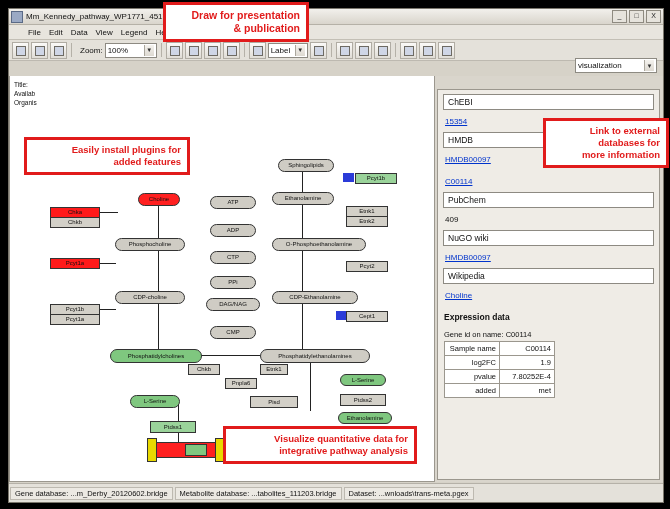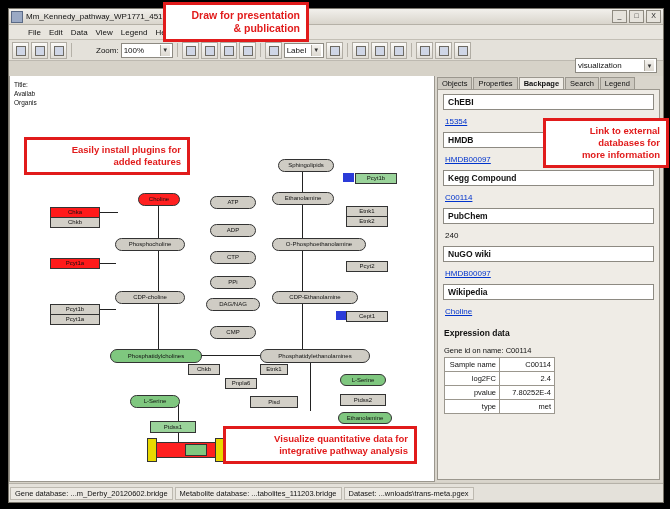--- a/index.html
+++ b/index.html
@@ -12,36 +12,36 @@
   .tb-btns{display:flex;gap:2px;}
   .tb-btn{width:13px;height:11px;background:#e6e3dc;border:1px solid #8e8a80;font-size:7px;line-height:10px;text-align:center;color:#222;}
   
   .menubar{height:14px;background:#e8e5de;border-bottom:1px solid #c3bfb5;display:flex;align-items:center;padding-left:19px;font-size:8px;color:#111;gap:8px;}
   .menubar span{cursor:default;}
   
   .toolbar{height:20px;background:#e4e1da;border-bottom:1px solid #bdb9b0;display:flex;align-items:center;padding:0 3px;gap:2px;}
   .tbtn{width:15px;height:15px;border:1px solid #b0aca3;background:linear-gradient(#fbfaf8,#e0ddd6);position:relative;}
   .tbtn.sq::after{content:"";position:absolute;left:3px;top:3px;width:8px;height:8px;border:1px solid #6d6a63;background:#cfd6e6;}
   .sep{width:1px;height:14px;background:#b5b1a8;margin:0 2px;}
-  .zoomlabel{font-size:8px;color:#111;margin-left:20px;}
+  .zoomlabel{font-size:8px;color:#111;margin-left:4px;}
   .combo{height:13px;border:1px solid #8d8a82;background:#fff;font-size:8px;display:flex;align-items:center;padding:0 2px;color:#111;}
   .combo .cv{flex:1;white-space:nowrap;overflow:hidden;}
   .combo .arw{width:9px;height:11px;background:linear-gradient(#f4f2ee,#ddd9d1);border-left:1px solid #aaa69d;display:flex;align-items:center;justify-content:center;font-size:6px;color:#333;}
   .right-combo{position:absolute;right:6px;top:49px;width:76px;}
   
   .content{position:absolute;left:0;top:67px;right:0;bottom:20px;display:flex;}
   .canvaspane{width:424px;background:#fff;border:1px solid #9b978e;border-top:none;position:relative;overflow:hidden;}
   .sidepane{flex:1;background:#d9d5cc;position:relative;}
   
   .tabs{display:flex;height:13px;font-size:7.5px;align-items:flex-end;padding-left:2px;}
   .tab{border:1px solid #9b978e;border-bottom:none;background:#cdc9c0;padding:1px 4px;margin-right:1px;color:#111;}
   .tab.active{background:#efece6;font-weight:bold;}
   .sidebody{position:absolute;left:2px;right:3px;top:13px;bottom:2px;background:#efece6;border:1px solid #9b978e;overflow:hidden;}
   .dbblock{margin:4px 5px 0 5px;}
-  .dbhdr{background:#fff;border:1px solid #8d8a82;font-size:8.5px;font-weight:bold;padding:2px 4px;color:#111;}
+  .dbhdr{background:#fff;border:1px solid #8d8a82;font-size:8.5px;font-weight:normal;padding:2px 4px;color:#111;}
   .dblink{font-size:8px;color:#0033cc;text-decoration:underline;margin:3px 0 0 2px;display:inline-block;}
   .dbplain{font-size:8px;color:#111;margin:3px 0 0 2px;display:inline-block;}
   .exprtitle{font-size:8.5px;font-weight:bold;margin:10px 0 0 6px;color:#111;}
   .genelabel{font-size:7.5px;margin:8px 0 2px 6px;color:#111;}
   table.expr{margin-left:6px;border-collapse:collapse;font-size:7.5px;background:#fff;}
   table.expr td{border:1px solid #9b978e;padding:1px 3px;height:11px;width:48px;text-align:right;color:#111;}
   
   .statusbar{position:absolute;left:0;right:0;bottom:0;height:18px;background:#e4e1da;border-top:1px solid #b5b1a8;display:flex;align-items:center;font-size:7.5px;color:#111;}
   .statusbar .cell{border:1px solid #bdb9b0;margin:2px 1px;padding:1px 4px;background:#ece9e3;white-space:nowrap;}
   
@@ -188,71 +188,63 @@
       <div style="position:absolute;left:205px;top:362px;width:8px;height:22px;background:#e8d800;border:1px solid #333;"></div>
 
       <div class="callout small" style="left:14px;top:61px;width:148px;white-space:pre-line;">Easily install plugins for
 added features</div>
       <div class="callout small" style="left:213px;top:350px;width:176px;white-space:pre-line;">Visualize quantitative data  for
 integrative pathway analysis</div>
 
     </div>
 
     <div class="sidepane">
-      <div class="tabs">
-        <div class="tab">Objects</div>
-        <div class="tab">Properties</div>
-        <div class="tab active">Backpage</div>
-        <div class="tab">Search</div>
-        <div class="tab">Legend</div>
-      </div>
       <div class="sidebody">
         <div class="dbblock">
           <div class="dbhdr">ChEBI</div>
           <a class="dblink" href="#">15354</a>
         </div>
         <div class="dbblock">
           <div class="dbhdr">HMDB</div>
           <a class="dblink" href="#">HMDB00097</a>
         </div>
         <div class="dbblock">
-          <div class="dbhdr">Kegg Compound</div>
           <a class="dblink" href="#">C00114</a>
         </div>
         <div class="dbblock">
           <div class="dbhdr">PubChem</div>
-          <span class="dbplain">240</span>
+          <span class="dbplain">409</span>
         </div>
         <div class="dbblock">
           <div class="dbhdr">NuGO wiki</div>
           <a class="dblink" href="#">HMDB00097</a>
         </div>
         <div class="dbblock">
           <div class="dbhdr">Wikipedia</div>
           <a class="dblink" href="#">Choline</a>
         </div>
 
         <div class="exprtitle">Expression data</div>
         <div class="genelabel">Gene id on name: C00114</div>
         <table class="expr">
           <tbody>
               <tr>
             <td>Sample name</td>
             <td>C00114</td>
           </tr>
           <tr>
             <td>log2FC</td>
-            <td>2.4</td>
+            <td>1.9</td>
           </tr>
           <tr>
             <td>pvalue</td>
             <td>7.80252E-4</td>
           </tr>
           <tr>
-            <td>type</td>
+            <td>added</td>
             <td>met</td>
           </tr>
         </tbody>
           </table>
       </div>
     </div>
   </div>
 
   <div class="statusbar">
     <span class="cell">Gene database: ...m_Derby_20120602.bridge</span>

